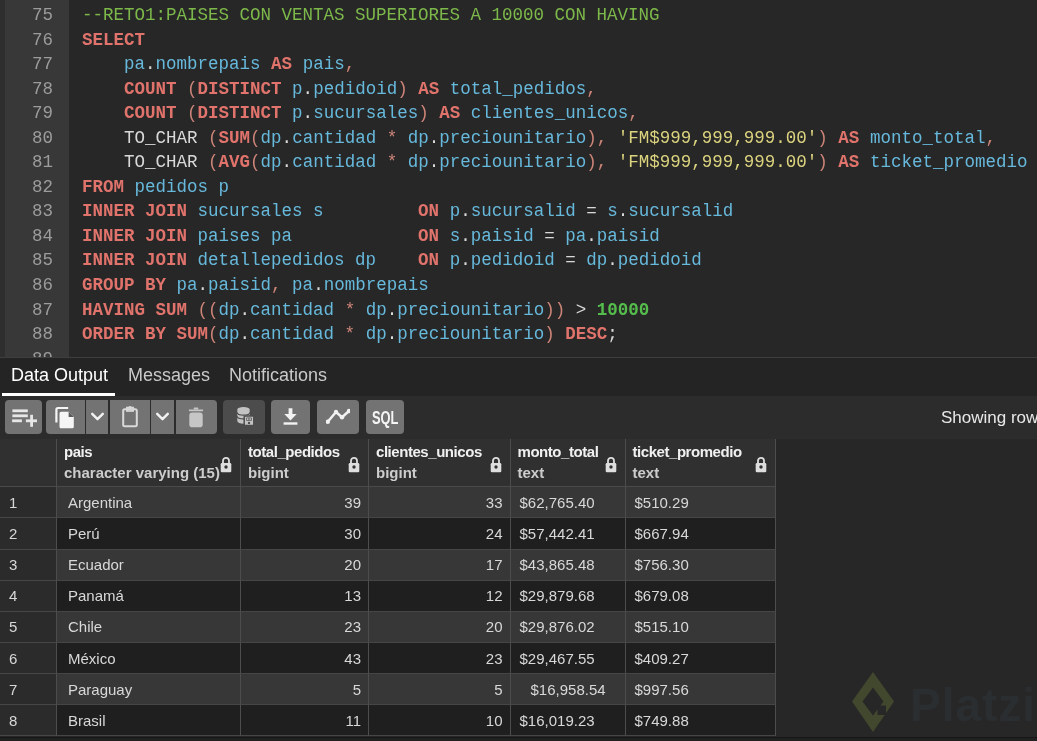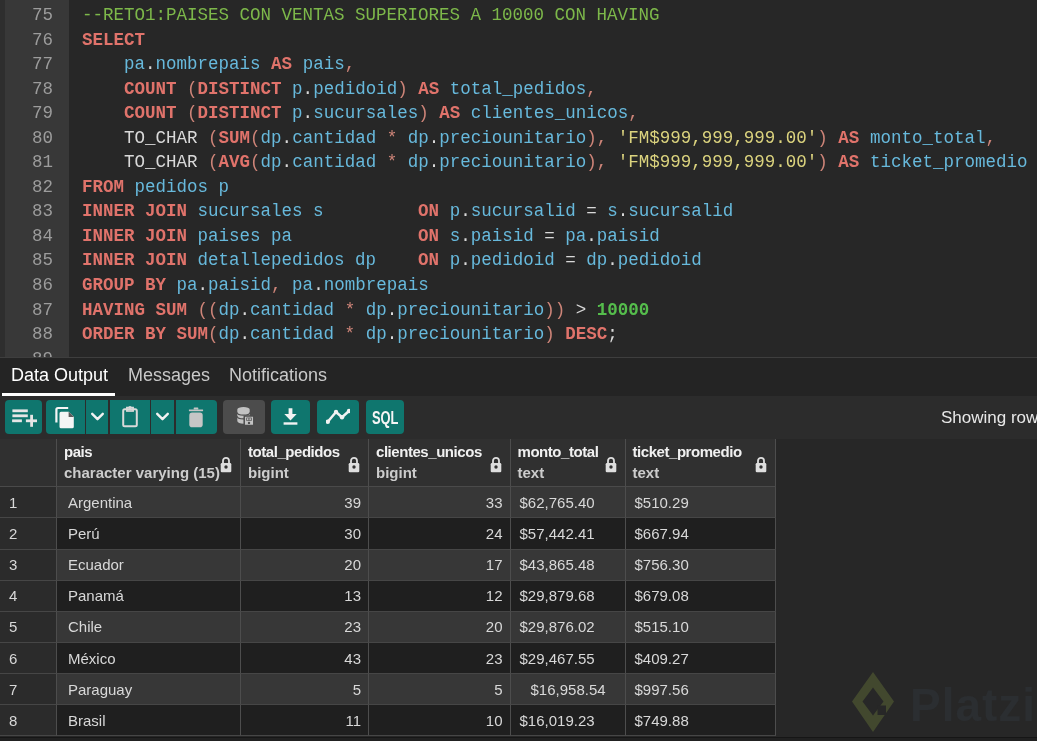--- a/index.html
+++ b/index.html
@@ -29,21 +29,21 @@
   
   #tabbar { position:absolute; left:0; top:357.5px; width:1037px; height:38.5px; background:#242424; }
   .tab { position:absolute; top:0; height:36px; display:flex; align-items:center; font-size:18px; color:#c9c9c9; }
   #tab1 { left:11px; color:#ffffff; }
   #tab2 { left:128px; }
   #tab3 { left:229px; }
   #tabunderline { position:absolute; left:2px; top:35px; width:113px; height:3px; background:#ffffff; }
 
   
   #toolbar { position:absolute; left:0; top:396px; width:1037px; height:43px; background:#2c2c2c; }
-  .btn { position:absolute; top:4px; height:33.5px; background:#0f766e; display:flex; align-items:center; justify-content:center; }
+  .btn { position:absolute; top:4px; height:33.5px; background:#737373; display:flex; align-items:center; justify-content:center; }
   .rnd { border-radius:4px; }
   .rndl { border-radius:4px 0 0 4px; }
   .rndr { border-radius:0 4px 4px 0; }
   #showing { position:absolute; left:941px; top:0; height:43px; display:flex; align-items:center; font-size:17px; color:#e8e8e8; white-space:nowrap; }
 
   
   #grid { position:absolute; left:0; top:439px; width:1037px; height:302px; background:#272727; }
   .hdr { position:absolute; top:0; height:48.3px; background:#303030; border-right:1px solid #4d4d4d; border-bottom:1px solid #4a4a4a; }
   .hname { position:absolute; left:7px; top:4px; font-size:15px; font-weight:bold; color:#f0f0f0; letter-spacing:-0.45px; }
   .htype { position:absolute; left:7px; top:25px; font-size:15px; color:#cccccc;font-weight:bold; }

